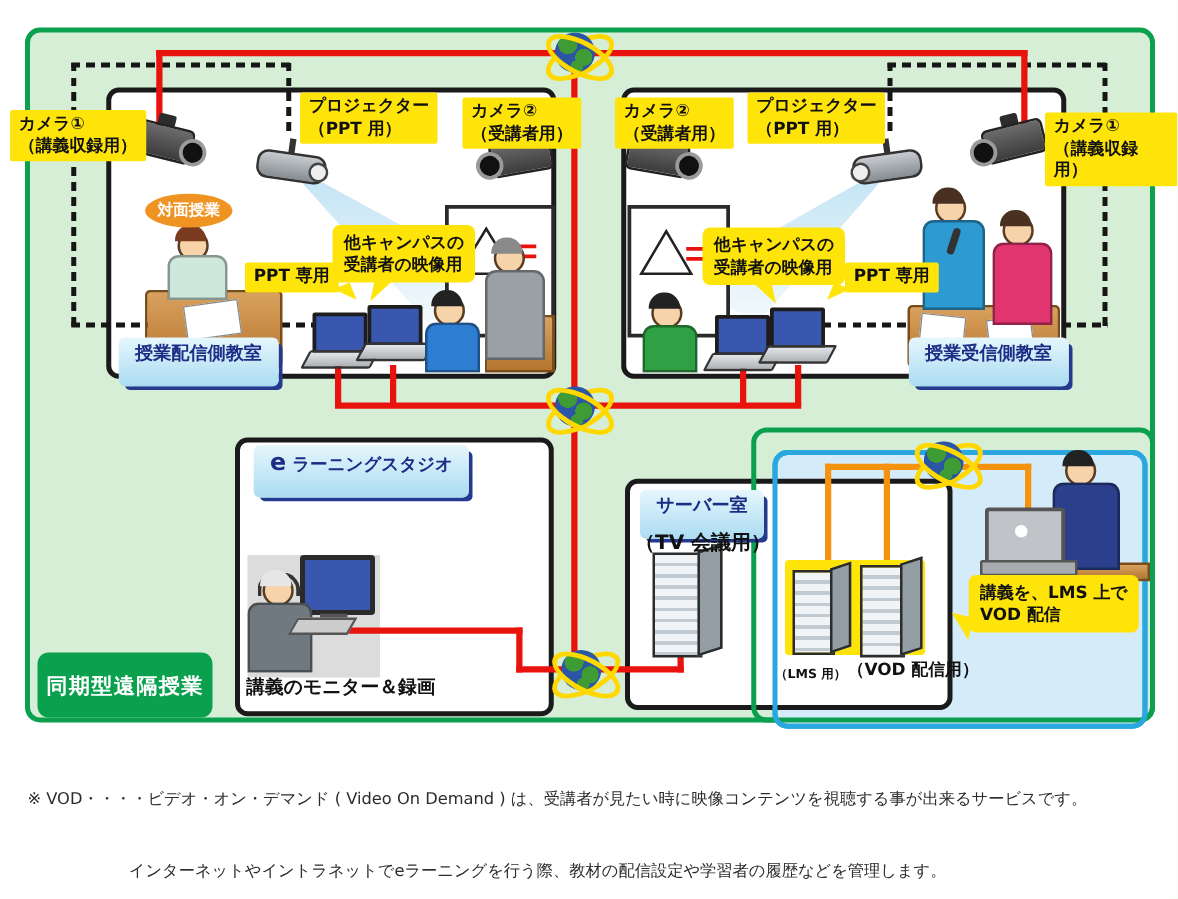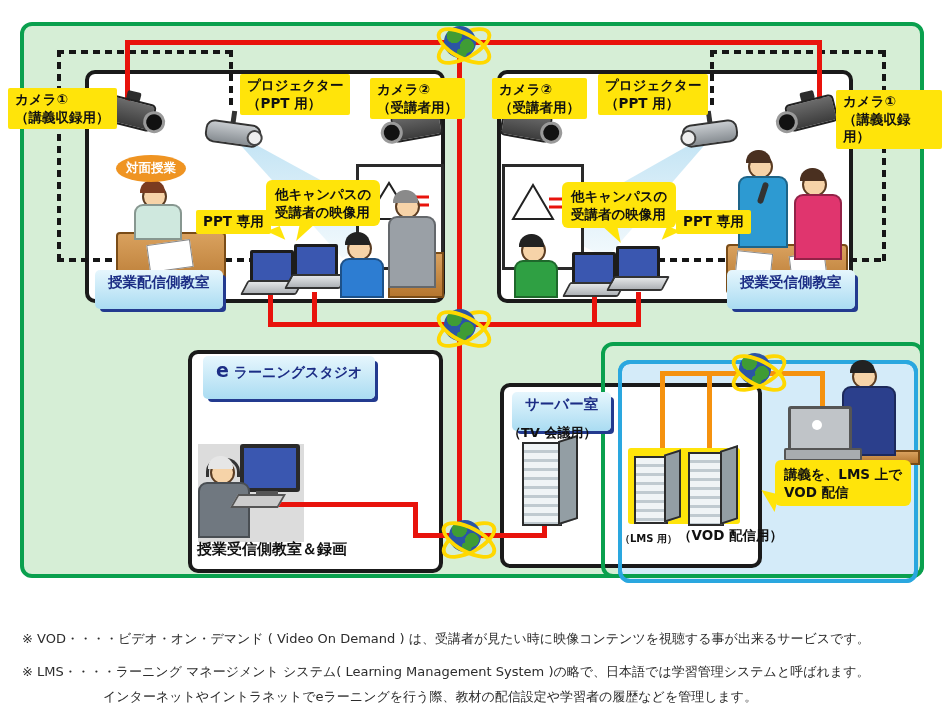--- a/index.html
+++ b/index.html
@@ -313,28 +313,28 @@
 （講義収録用）</div>
   <div class="abs bubble pre" style="left:562px;top:182px;">他キャンパスの
 受講者の映像用
     <div class="tail" style="left:42px;bottom:-15px;border-top:17px solid #ffe40a;border-left:15px solid transparent;transform:skewX(12deg);"></div></div>
   <div class="abs ytag" style="left:676px;top:210px;">PPT 専用
     <div class="tail" style="left:-12px;bottom:-9px;border-top:15px solid #ffe40a;border-right:14px solid transparent;transform:rotate(22deg);"></div></div>
   <div class="abs btab" style="left:727px;top:270px;">授業受信側教室</div>
 
   <div class="abs btab" style="left:203px;top:356px;font-size:14px;">
     <span style="font-size:19px;">e</span><span> ラーニングスタジオ</span></div>
-  <div class="abs cap" style="left:197px;top:540px;font-size:15px;">授業受信側教室＆録画</div>
+  <div class="abs cap" style="left:197px;top:540px;font-size:15px;">講義のモニター＆録画</div>
 
   <div class="abs btab" style="left:512px;top:392px;">サーバー室</div>
-  <div class="abs cap" style="left:508px;top:424px;font-size:13px;">（TV 会議用）</div>
+  <div class="abs cap" style="left:508px;top:424px;font-size:16px;">（TV 会議用）</div>
   <div class="abs cap" style="left:620px;top:532px;font-size:10px;z-index:30;">（LMS 用）</div>
   <div class="abs cap" style="left:678px;top:527px;font-size:13.5px;z-index:30;">（VOD 配信用）</div>
   <div class="abs bubble pre" style="left:775px;top:460px;">講義を、LMS 上で
 VOD 配信
     <div class="tail" style="left:-16px;bottom:-4px;border-top:18px solid #ffe40a;border-left:18px solid transparent;transform:rotate(14deg);"></div></div>
 
+  <div class="abs zone-label" style="left:30px;top:522px;width:140px;height:52px;background:#0aa04e;">同期型遠隔授業</div>
 
   <div class="abs footnote" style="left:22px;top:630px;">※ VOD・・・・ビデオ・オン・デマンド ( Video On Demand ) は、受講者が見たい時に映像コンテンツを視聴する事が出来るサービスです。</div>
-  <div class="abs footnote" style="left:22px;top:663px;">※ LMS・・・・ラーニング マネージメント システム( Learning Management System )の略で、日本語では学習管理システムと呼ばれます。</div>
   <div class="abs footnote" style="left:103px;top:688px;">インターネットやイントラネットでeラーニングを行う際、教材の配信設定や学習者の履歴などを管理します。</div>
 
 </div>
 
 </body></html>

